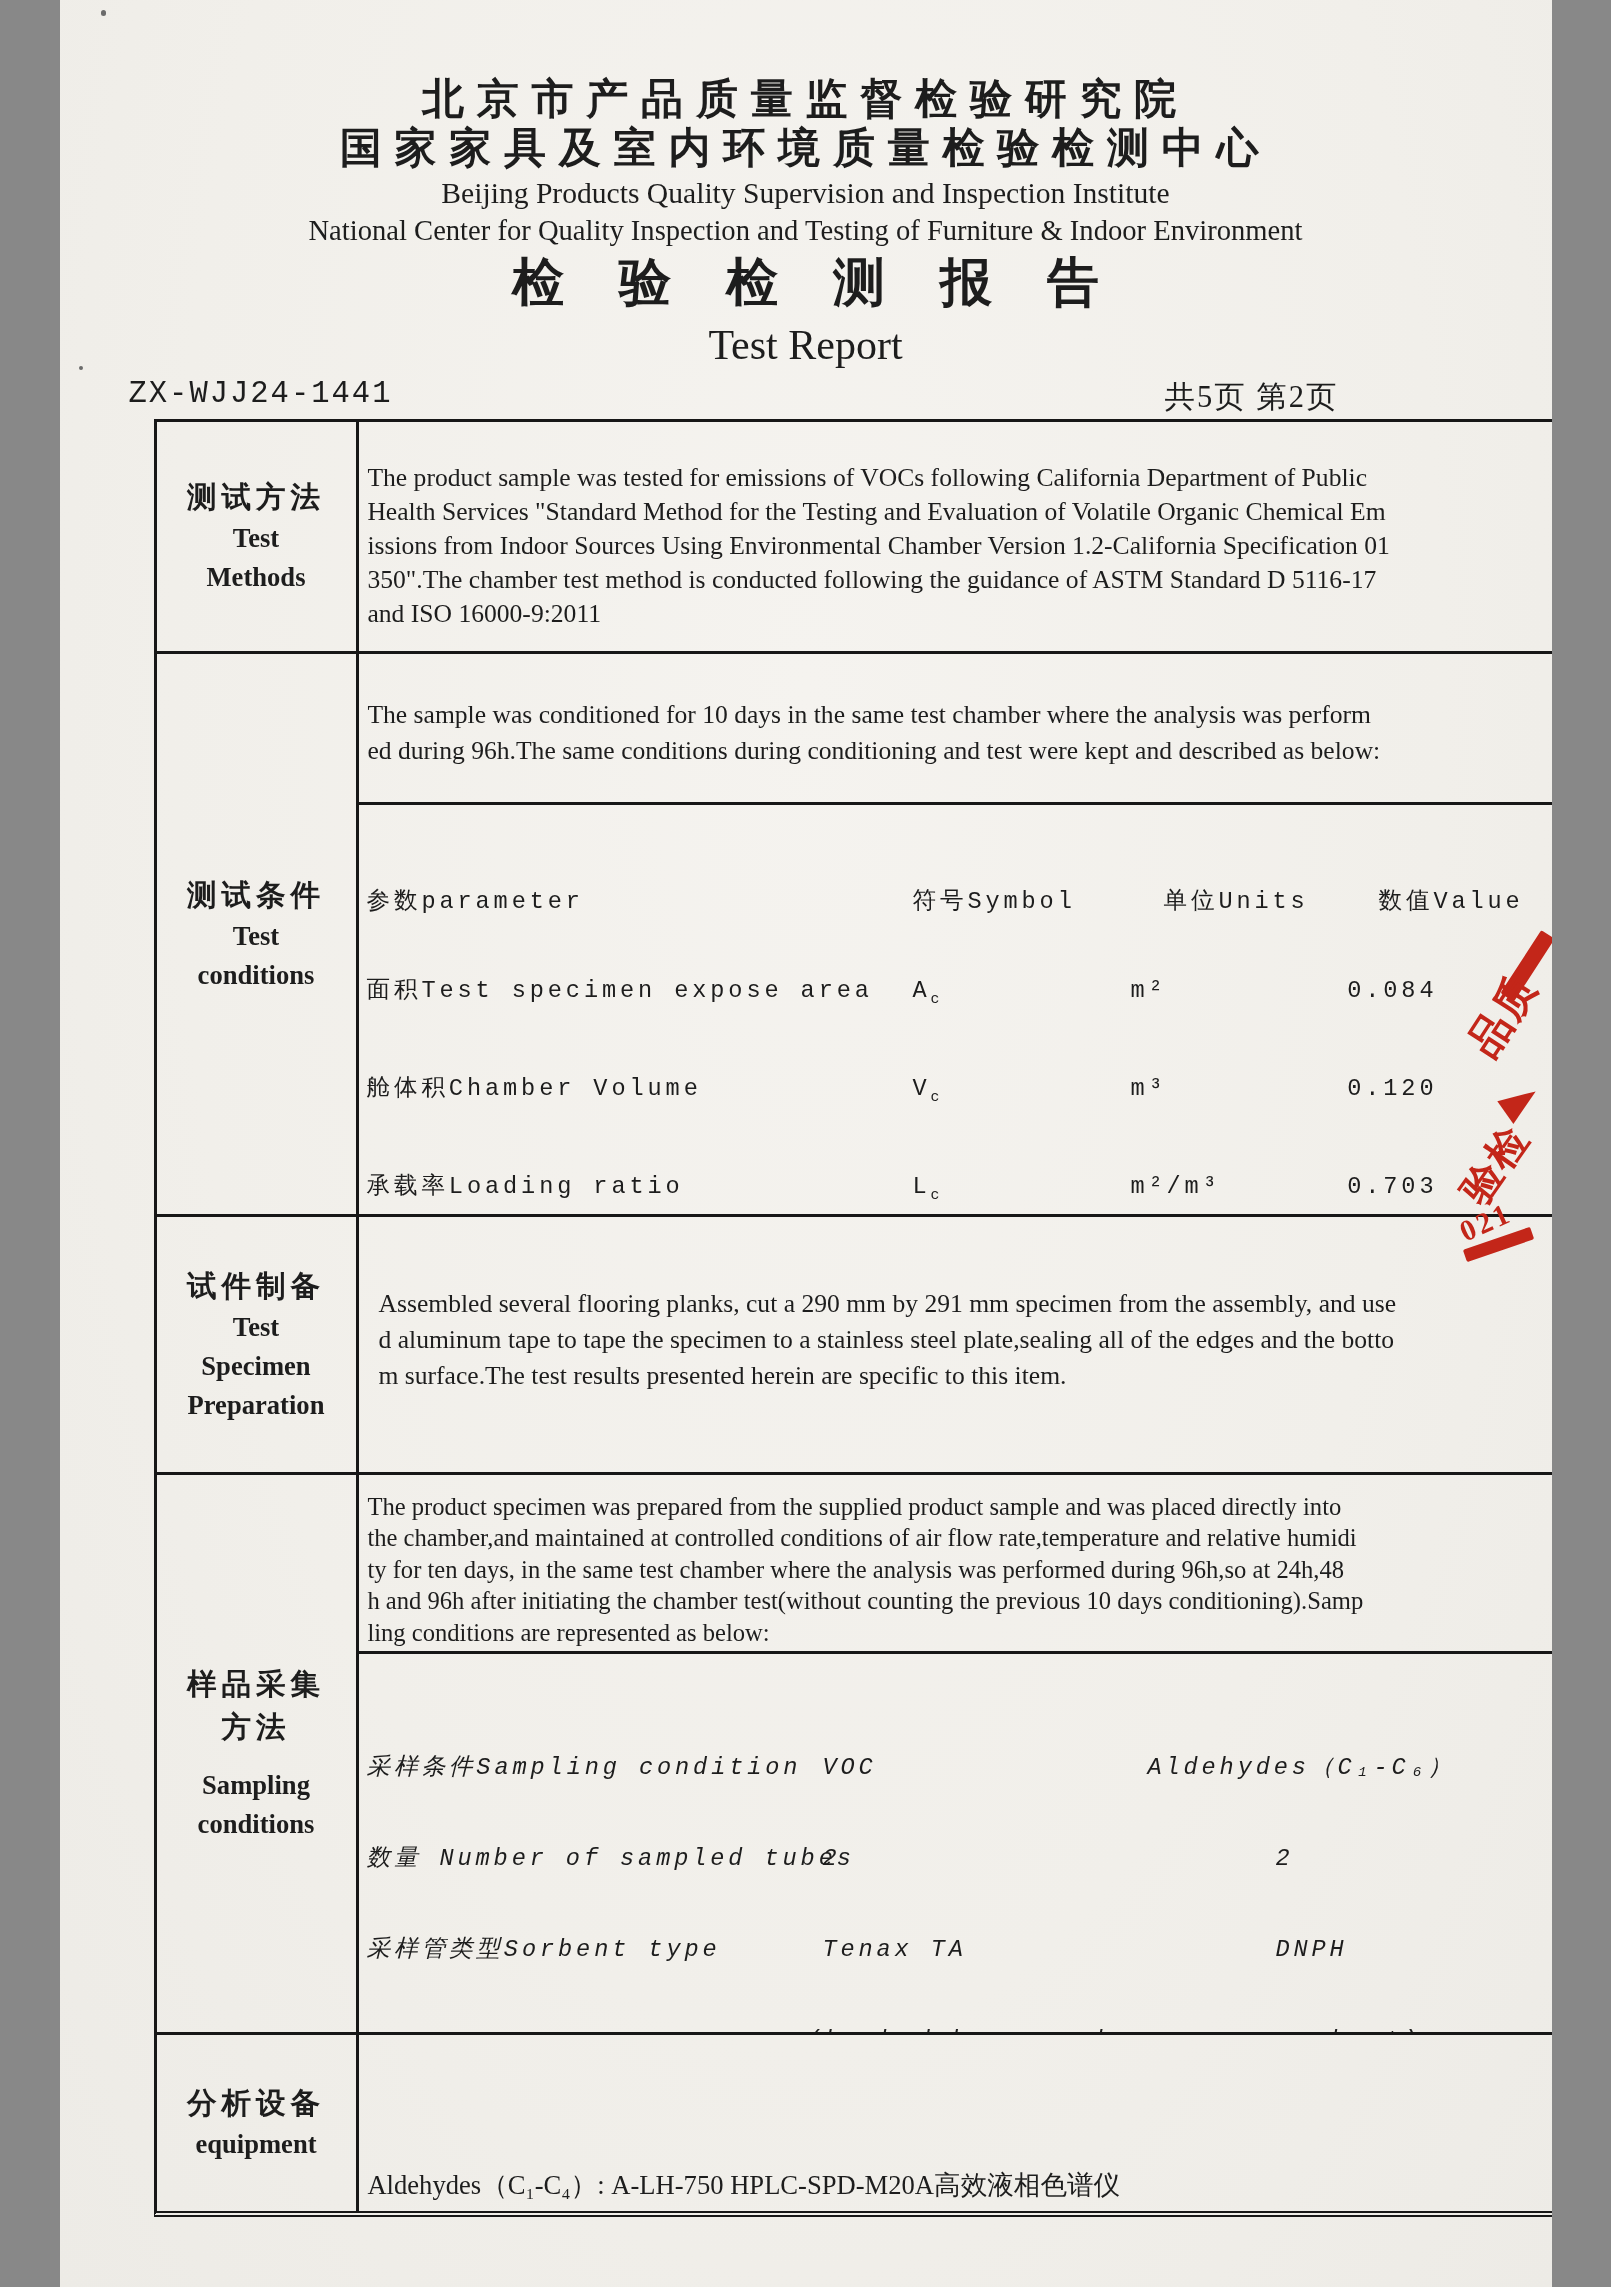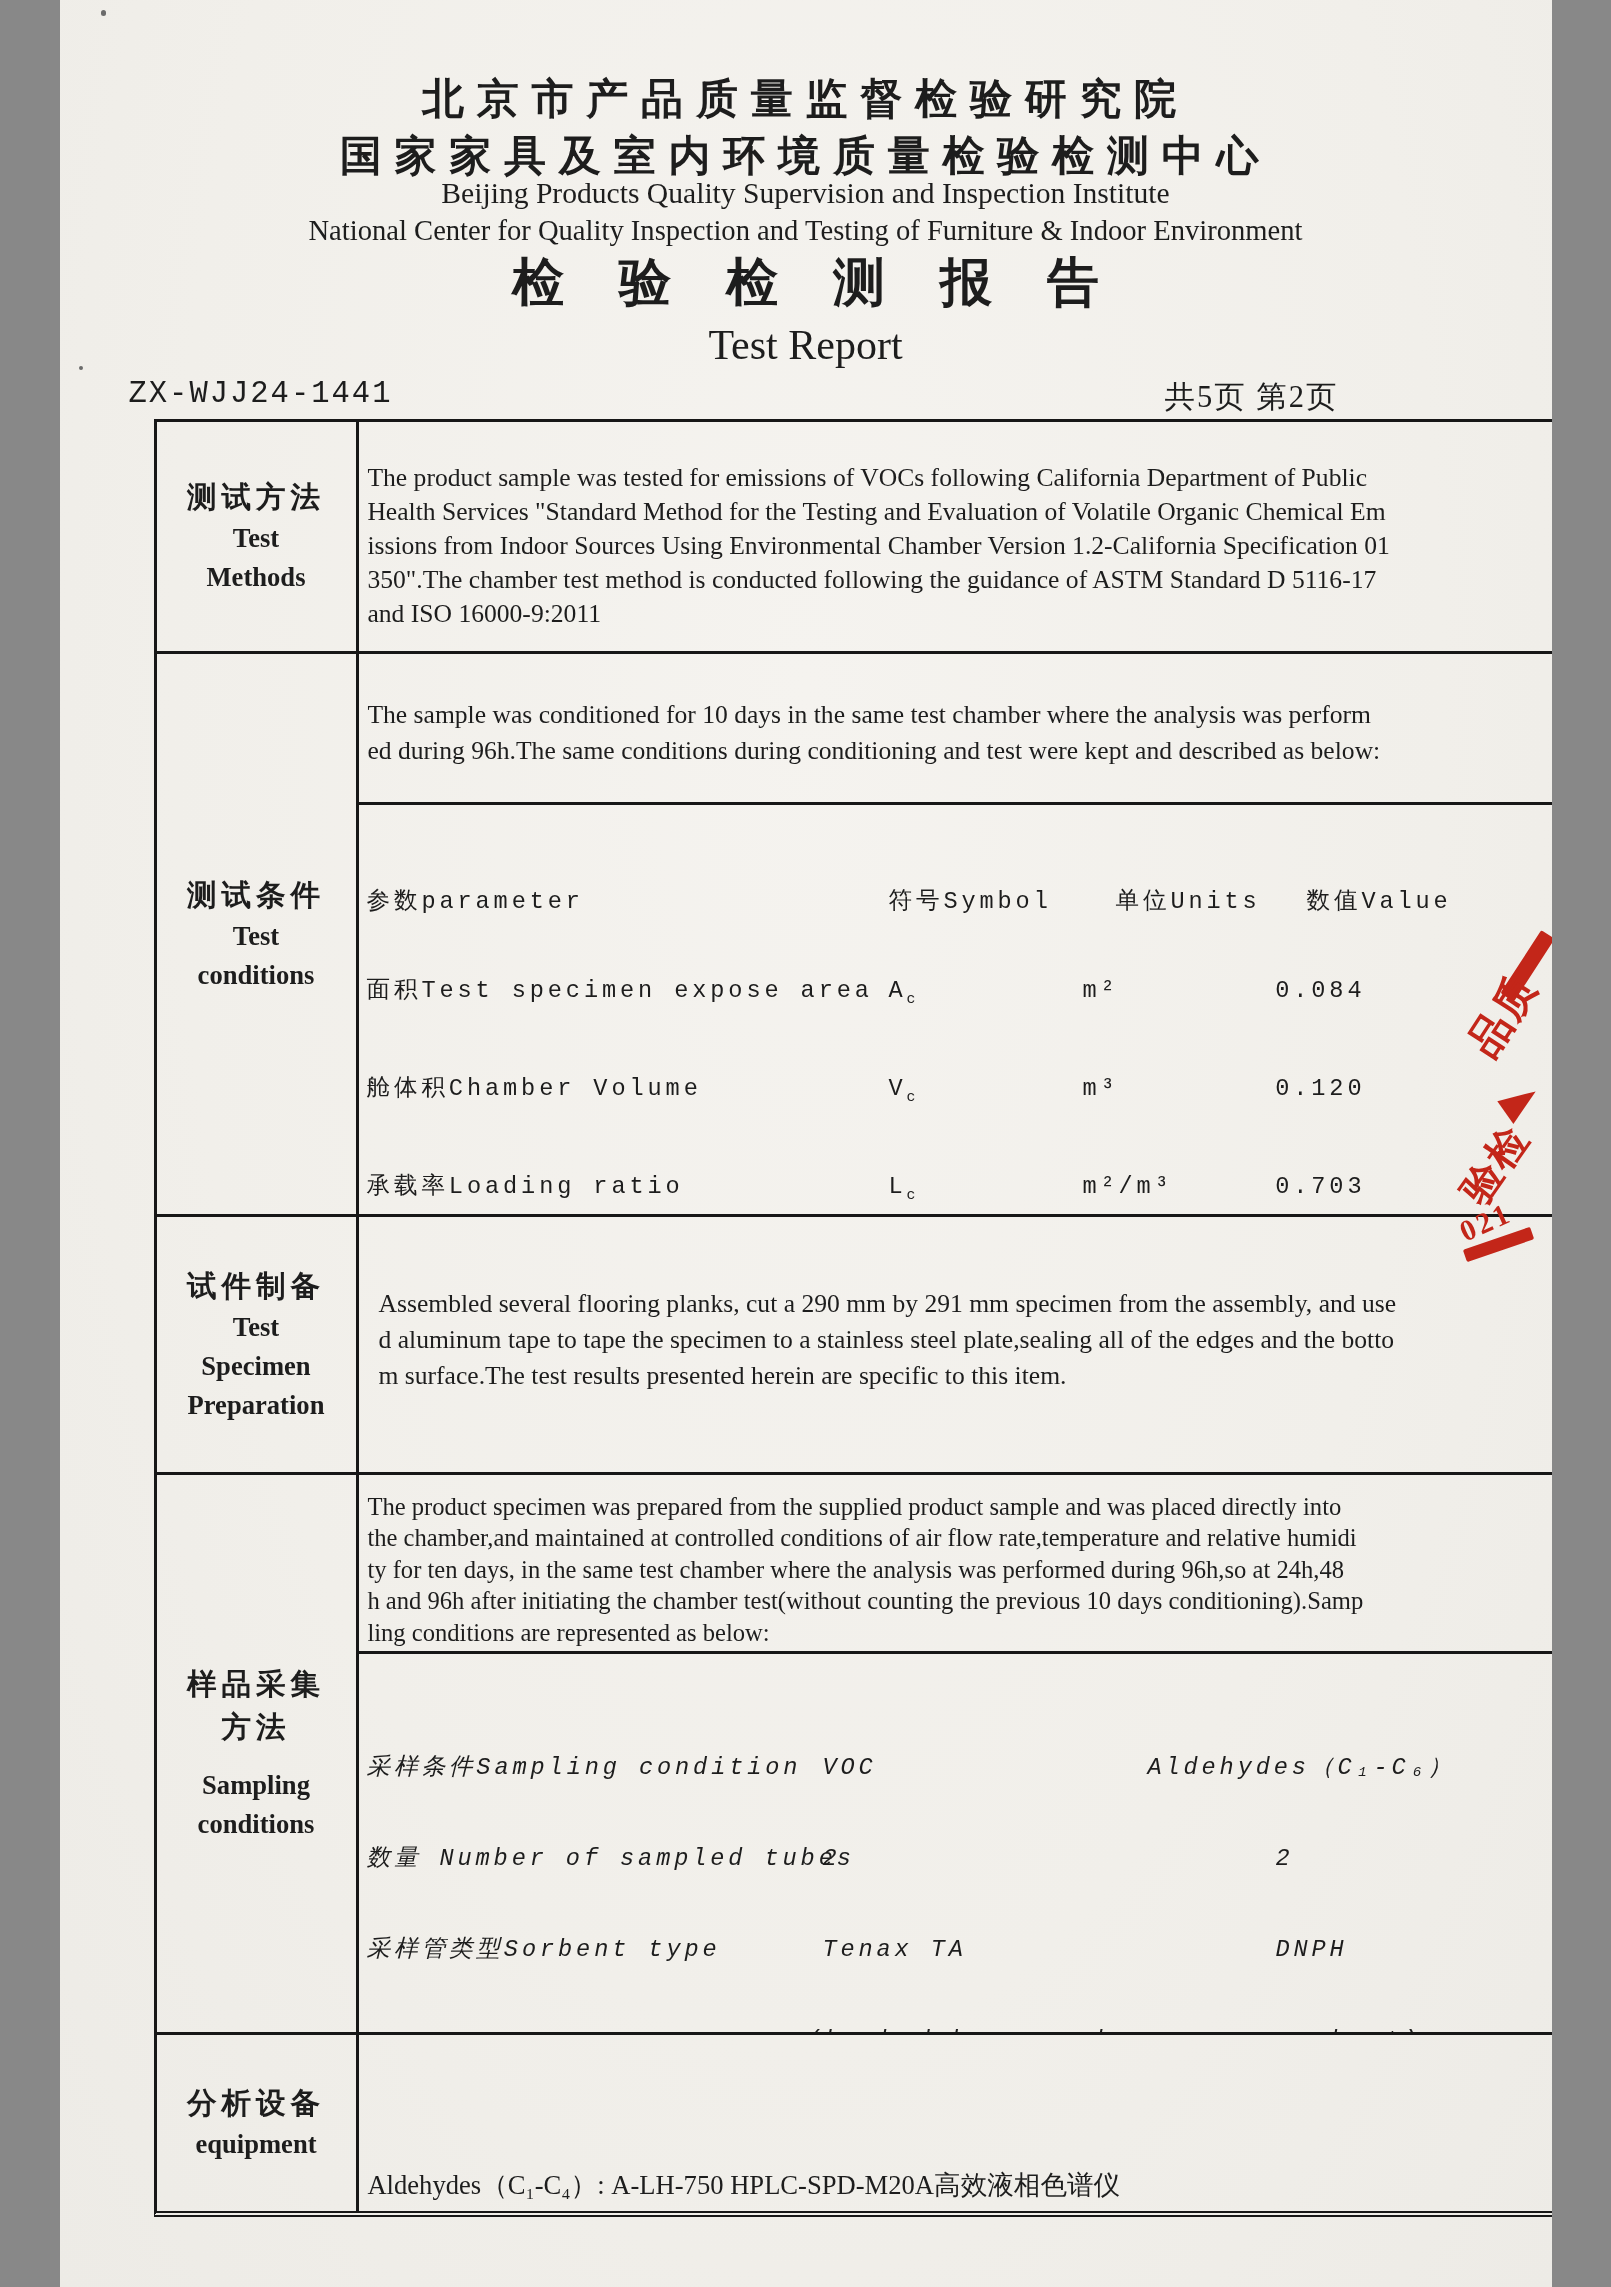--- a/index.html
+++ b/index.html
@@ -10,21 +10,21 @@
     margin:0 auto;
     background:#f2f0ec;
     background-image: radial-gradient(ellipse at 50% 30%, #f5f3ef 0%, #f1efea 60%, #edebe6 100%);
     overflow:hidden;
     font-family:"Liberation Serif","DejaVu Serif",serif;
     color:#1d1d1d;
   }
   
   .hdr { position:absolute; left:0; width:100%; text-align:center; white-space:nowrap; }
   .org-cn1 { top:71px;  font-size:42px; font-weight:600; letter-spacing:12.8px; }
-  .org-cn2 { top:120px; font-size:42px; font-weight:600; letter-spacing:12.8px;margin-top:8px; }
+  .org-cn2 { top:120px; font-size:42px; font-weight:600; letter-spacing:12.8px; }
   .org-en1 { top:177px; font-size:29.6px; }
   .org-en2 { top:215px; font-size:28.6px; }
   .title-cn { top:248px; font-size:52px; font-weight:700; letter-spacing:55px; padding-left:55px; }
   .title-en { top:321px; font-size:42px; }
   .rep-line { position:absolute; top:377px; left:69px; right:213px; height:33px; }
   .rep-no   { position:absolute; left:0; top:0; font-family:"Liberation Mono","DejaVu Sans Mono",monospace; font-size:30.5px; letter-spacing:2px; }
   .pageinfo { position:absolute; right:0; top:0; font-size:30.5px; letter-spacing:2px; }
 
   
   .table {
@@ -48,21 +48,21 @@
   .para  { font-size:25.6px; line-height:34px; padding-left:8.9px; padding-right:9.9px; white-space:nowrap; }
   .pad-tm   { padding-top:39px; }
   .pad-intro{ padding-top:43px; line-height:36px; }
   .pad-sp   { padding-top:69px; line-height:36px;padding-left:20px; }
   .pad-si   { padding-top:15.8px; line-height:31.5px; font-size:24.6px; }
 
   .mono { font-family:"Liberation Mono","DejaVu Sans Mono",monospace; font-size:23.6px; letter-spacing:3.9px; white-space:pre; }
   .subtable  { border-top:3px solid #171717; margin-top:32.5px; padding-top:25.6px; }
   .subtable2 { border-top:3.9px solid #171717; margin-top:3px;  padding-top:41px;font-style:italic; }
 
-  .pline { display:flex; line-height:35px; padding-left:7.9px; }
+  .pline { display:flex; line-height:35px; padding-left:7.9px;gap:24px; }
   .p-name { width:522px; flex:none; }
   .p-sym  { width:194px; flex:none; }
   .p-unit { width:177px; flex:none; }
   .p-val  { flex:1; padding-left:15.8px; }
   .hd-unit{ padding-left:33px; }
   .hd-val { padding-left:47px; }
   sub { font-size:14.8px; letter-spacing:0; }
 
   .sline { display:flex; line-height:37px; padding-left:7.9px; }
   .s-name { width:456px; flex:none; }

